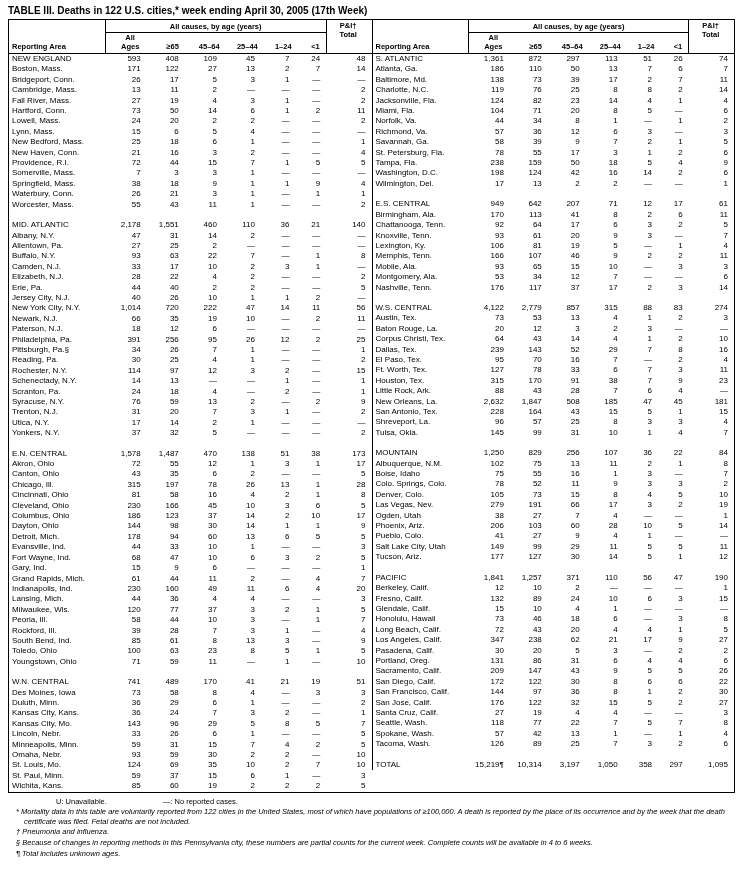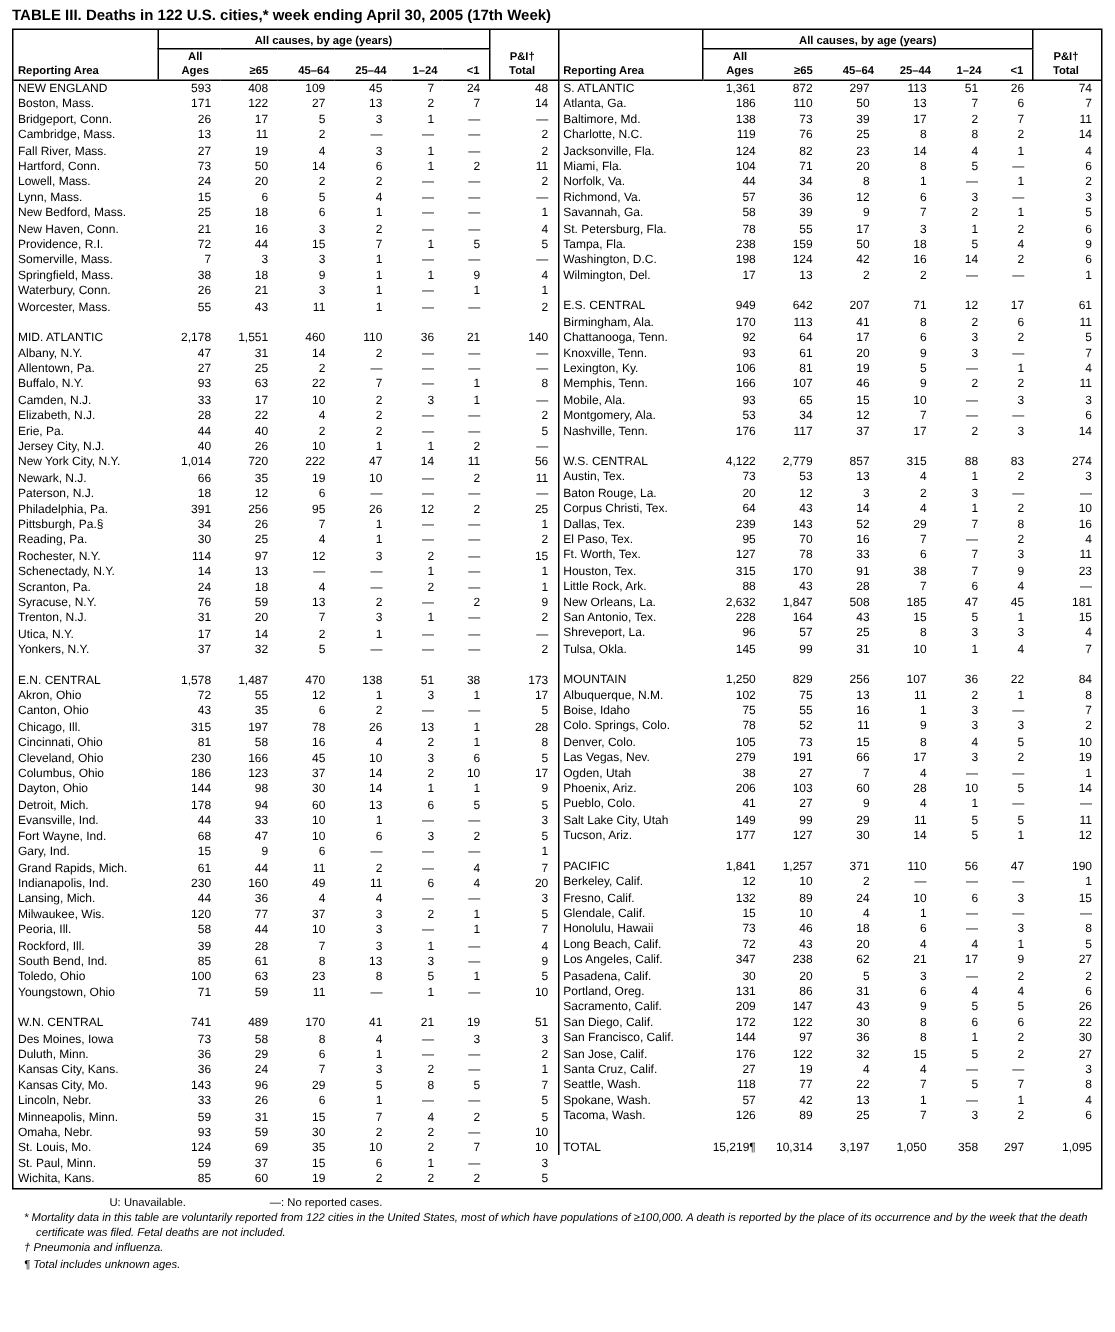--- a/index.html
+++ b/index.html
@@ -9,32 +9,32 @@
   .title { font-size: 10px; font-weight: bold; margin: 0 0 3px 0; }
 
   .table-outer { border: 1px solid #000; display: flex; align-items: flex-start; }
   .half { width: 50%; }
   .half-right { border-left: 1px solid #000; }
   table { width: 100%; border-collapse: collapse; table-layout: fixed; }
 
   thead td { font-weight: bold; font-size: 7.5px; line-height: 9px; }
   .th-span { border-left: 1px solid #000; border-bottom: 1px solid #000; text-align: center; padding: 2px 0 1px 0; white-space: nowrap; overflow: hidden; }
   .th-blank { border-bottom: none; }
-  .th-pi { border-left: 1px solid #000; border-bottom: 1px solid #000; text-align: center; vertical-align: bottom; padding: 0 2px 2px 0; }
+  .th-pi { border-left: 1px solid #000; border-bottom: 1px solid #000; text-align: center; vertical-align: bottom; padding: 0 2px 14px 0; }
   .th-ra { vertical-align: bottom; text-align: left; padding: 0 0 2px 3px; border-bottom: 1px solid #000; }
   .th-col { vertical-align: bottom; text-align: right; padding: 0 6px 2px 14px; border-bottom: 1px solid #000; white-space: nowrap; overflow: hidden; }
   .th-left-rule { border-left: 1px solid #000; }
 
   tbody td { font-size: 8px; line-height: 10.4px; padding: 0; white-space: nowrap; overflow: hidden; }
   tbody td.name { text-align: left; padding-left: 3px; }
   tbody td.num { text-align: right; padding-right: 6px; }
   tr.spacer td { height: 10px; }
 
   .footer { padding: 3px 8px 0 8px; font-size: 7.5px; line-height: 9.6px; }
-  .legend { display: flex; gap: 56px; margin: 1px 0 1px 17px; padding-left: 40px; }
+  .legend { display: flex; gap: 56px; margin: 1px 0 1px 0; padding-left: 40px; }
   .fn { padding-left: 8px; text-indent: -8px; margin: 0 0 1px 0; font-style: italic; }
 </style>
 </head>
 <body>
 
 <div class="page">
   <div class="title">TABLE III. Deaths in 122 U.S. cities,* week ending April 30, 2005 (17th Week)</div>
 
   <div class="table-outer">
 
@@ -1449,15 +1449,16 @@
     </div>
   </div>
 
   <div class="footer">
     <div class="legend">
       <span>U: Unavailable.</span>
       <span>—: No reported cases.</span>
     </div>
     <p class="fn">* Mortality data in this table are voluntarily reported from 122 cities in the United States, most of which have populations of ≥100,000. A death is reported by the place of its occurrence and by the week that the death certificate was filed. Fetal deaths are not included.</p>
     <p class="fn">† Pneumonia and influenza.</p>
+    <p class="fn">§ Because of changes in reporting methods in this Pennsylvania city, these numbers are partial counts for the current week. Complete counts will be available in 4 to 6 weeks.</p>
     <p class="fn">¶ Total includes unknown ages.</p>
   </div>
 </div>
 
 </body></html>

